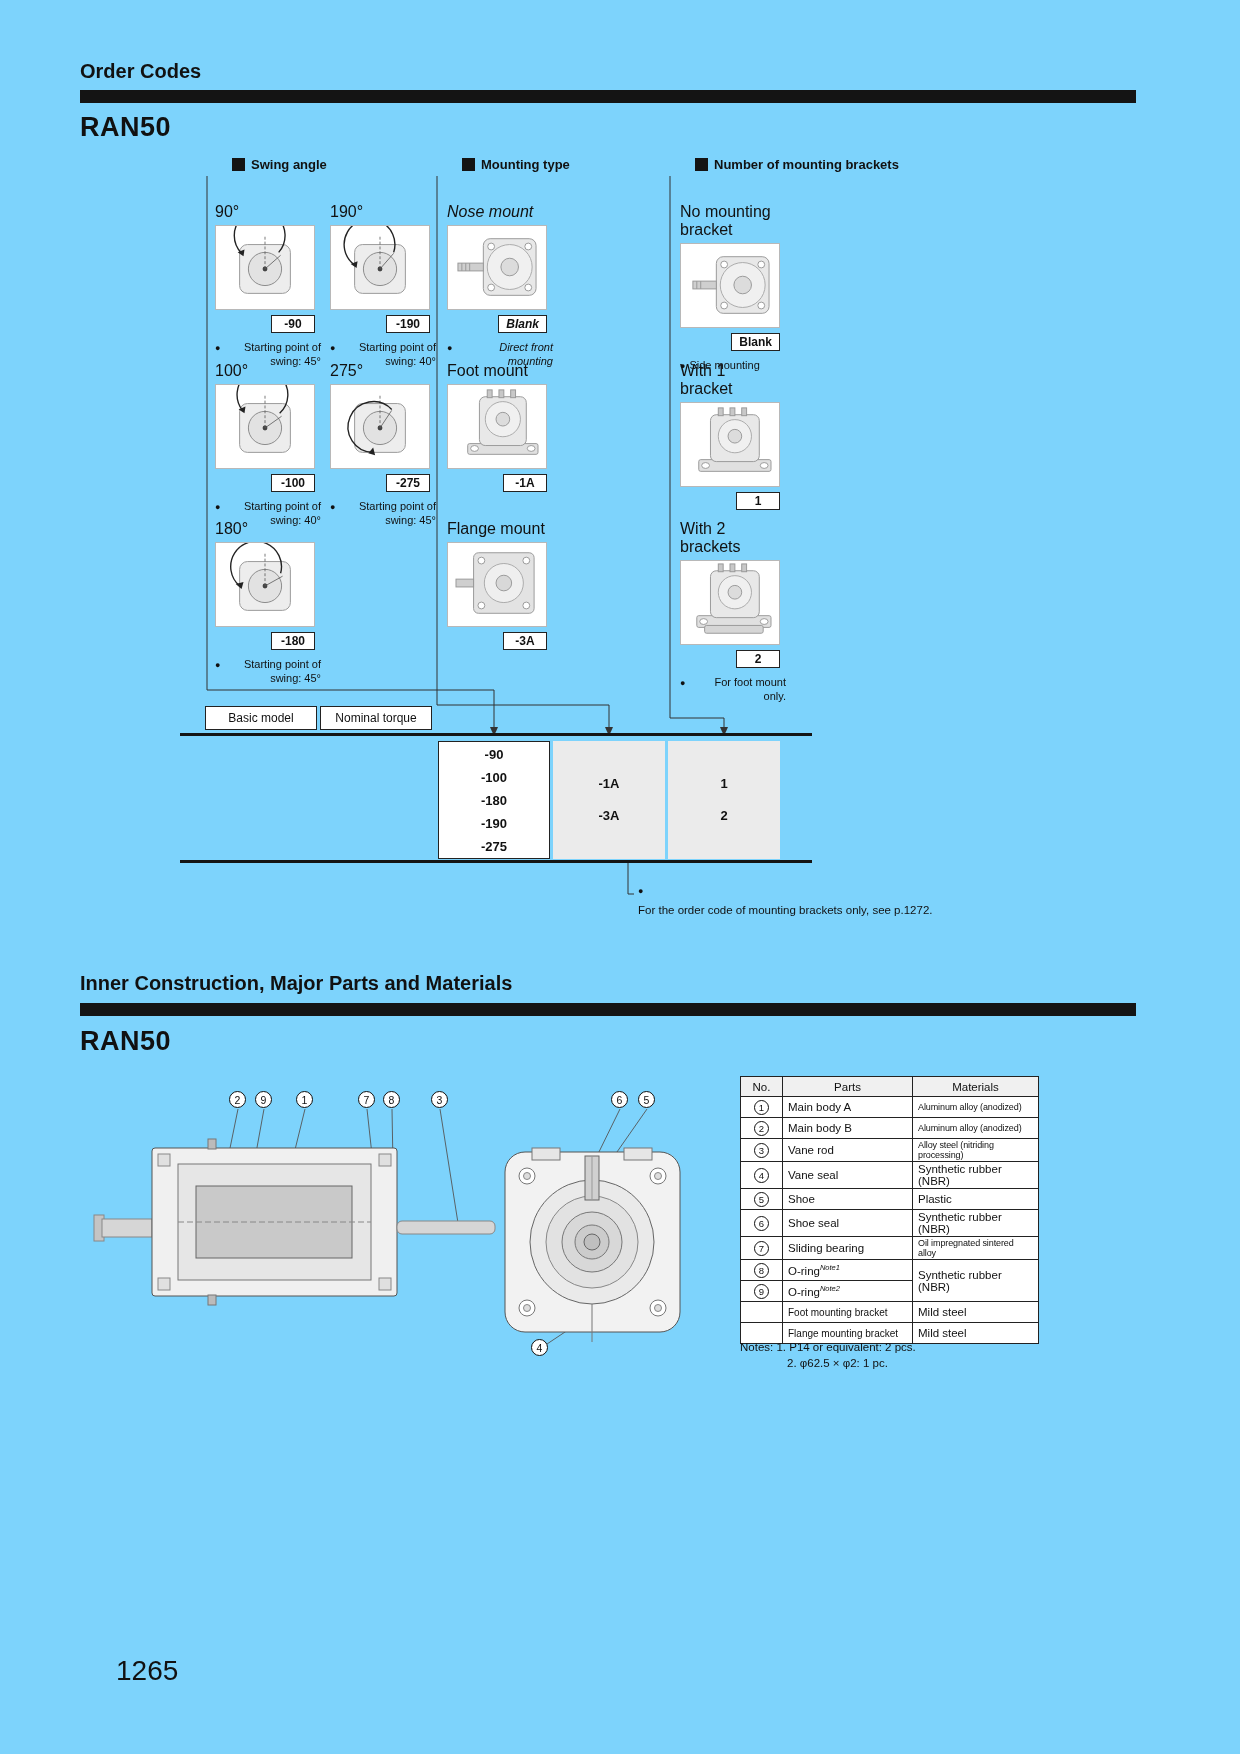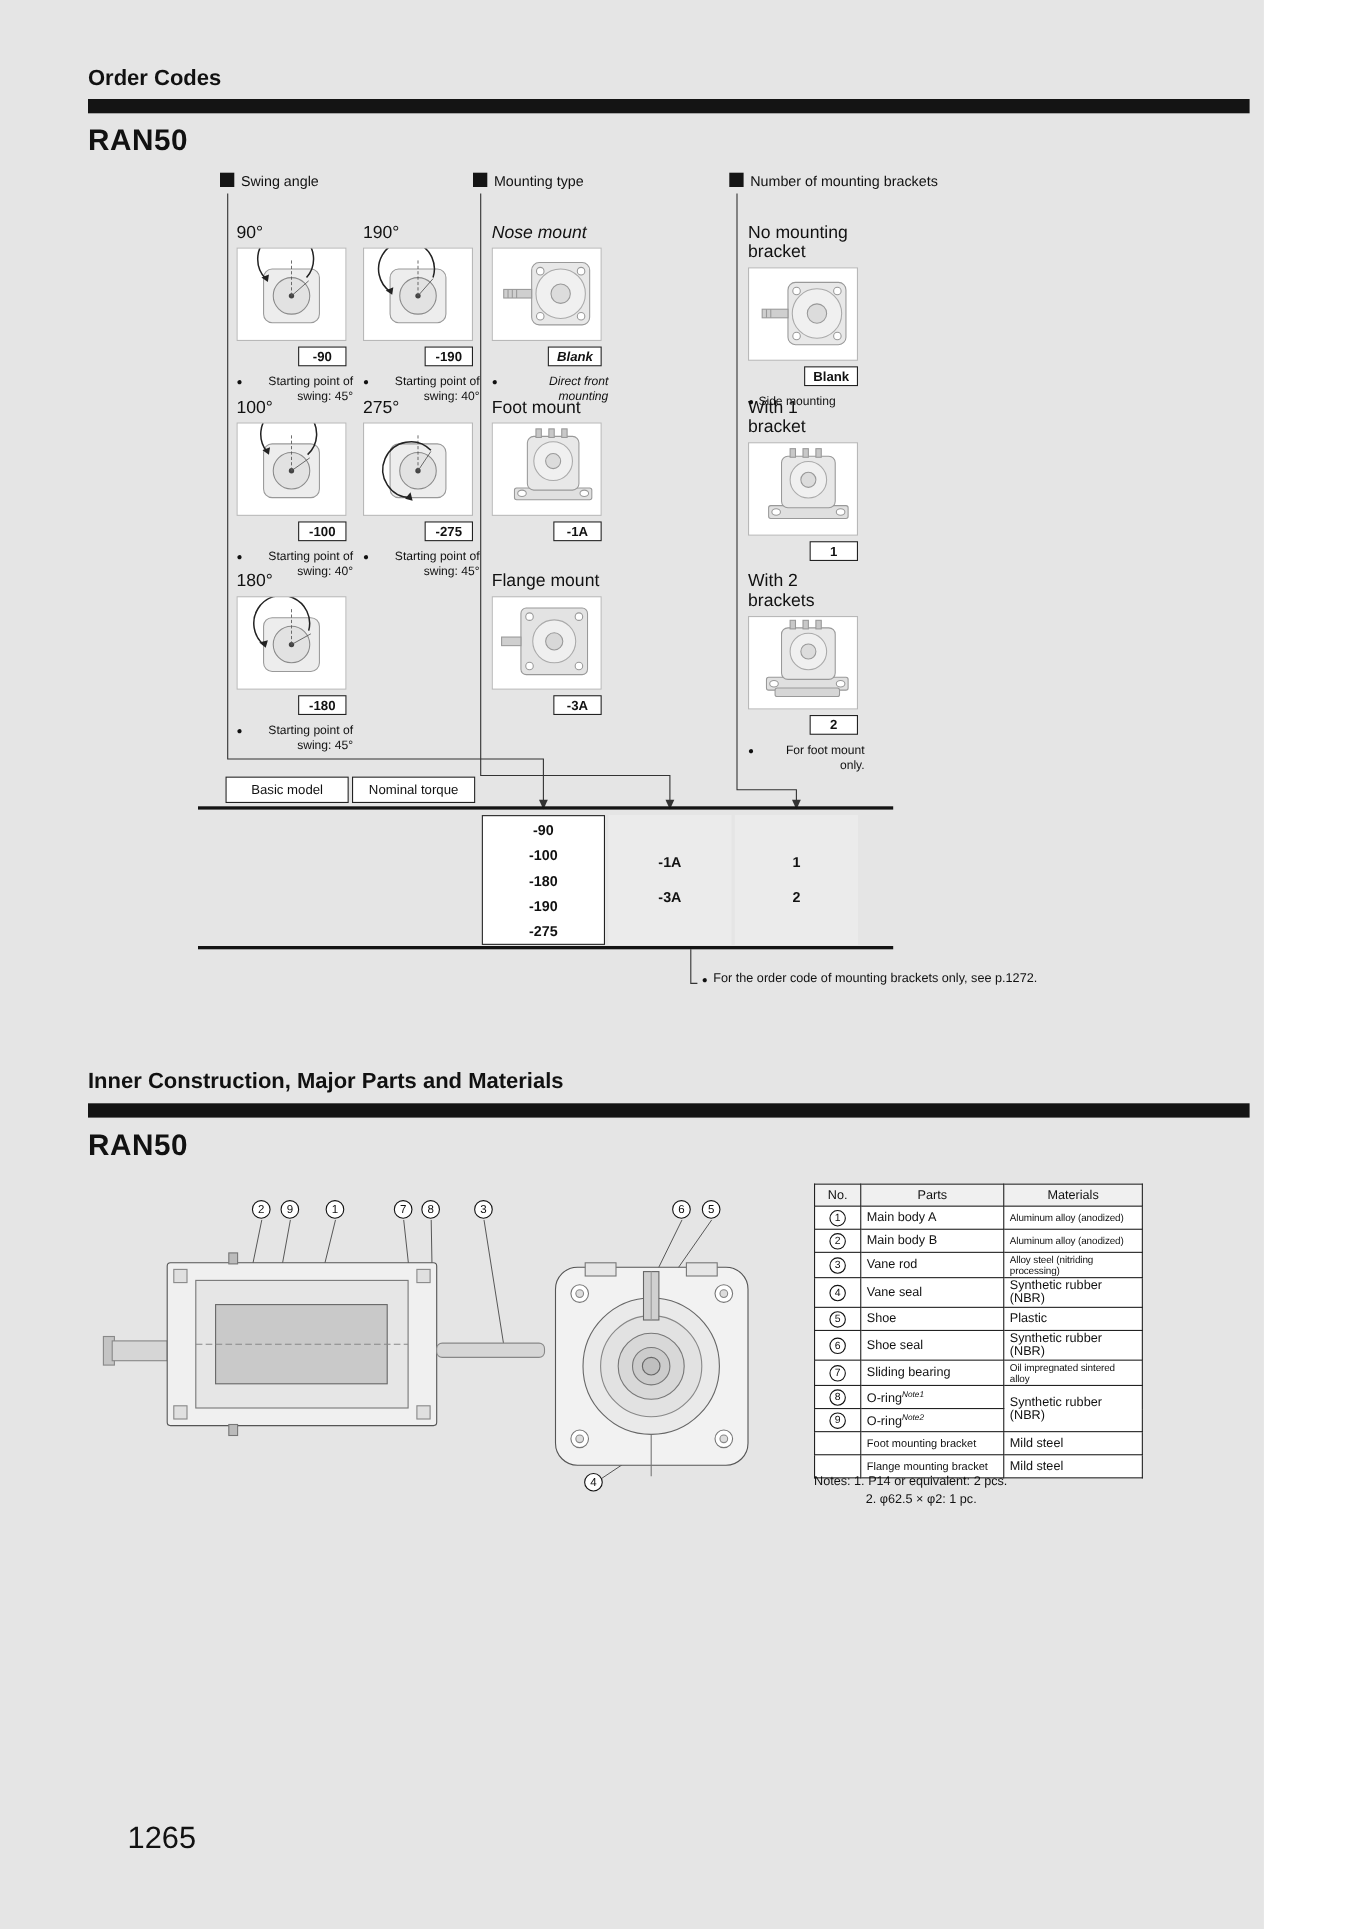--- a/index.html
+++ b/index.html
@@ -1,25 +1,25 @@
 <!DOCTYPE html>
 <html><head>
 <meta charset="utf-8">
 <style>
   * { margin:0; padding:0; box-sizing:border-box; }
   html,body { background:#ffffff; }
   body { font-family:"Liberation Sans", sans-serif; color:#111; }
-  .page { position:relative; width:1149px; height:1754px; background:#e5e5e5; overflow:hidden; }
+  .page { position:relative; width:1240px; height:1754px; background:#7dd3fc; overflow:hidden; }
   .abs { position:absolute; }
 
   .doc-title { font-size:20px; font-weight:bold; }
   .black-bar { background:#141414; height:13px; width:1056px; }
   .model-title { font-size:27px; font-weight:bold; letter-spacing:.5px; }
 
-  .sec-header { display:flex; align-items:flex-start; gap:6px; font-weight:normal; font-size:13px; white-space:nowrap; }
+  .sec-header { display:flex; align-items:center; gap:6px; font-weight:bold; font-size:13px; white-space:nowrap;margin-left:32px; }
   .sq { width:13px; height:13px; background:#141414; flex:0 0 auto; }
 
   .cell { width:100px; }
   .cell-title { font-size:16px; margin-bottom:4px; }
   .imgbox { width:100px; height:85px; border:1px solid #b8b8b8; background:#fff; }
   .imgsvg { display:block; width:100%; height:100%; }
   .code-box { margin:5px 0 0 auto; width:max-content; min-width:44px; border:1.6px solid #222;
               padding:1px 7px; font-weight:bold; font-size:12px; text-align:center; background:#fff; }
   .cell-note { display:flex; gap:4px; margin-top:7px; font-size:11px; line-height:1.3; width:106px;text-align:right; }
   .bullet::before { content:"●"; font-size:9px; line-height:1.7; }
@@ -331,21 +331,21 @@
     <div>-3A</div>
   </div>
 
   <div class="abs tcell gray stack2" style="left:668px; top:741px; width:112px; height:118px;">
     <div>1</div>
     <div>2</div>
   </div>
 
   <div class="abs thick" style="left:180px; top:860px; width:632px;"></div>
 
-  <div class="abs footnote" style="left:638px; top:884px;">
+  <div class="abs footnote" style="left:638px; top:884px;flex-direction:column;">
     <span class="bullet"></span>
     <span>For the order code of mounting brackets only, see p.1272.</span>
   </div>
 
   <div class="abs doc-title" style="left:80px; top:972px;">Inner Construction, Major Parts and Materials</div>
   <div class="abs black-bar" style="left:80px; top:1003px;"></div>
   <div class="abs model-title" style="left:80px; top:1026px;">RAN50</div>
 
   <svg class="abs" style="left:80px; top:1060px;" width="640" height="320">
     <g stroke="#555" stroke-width="0.9">

